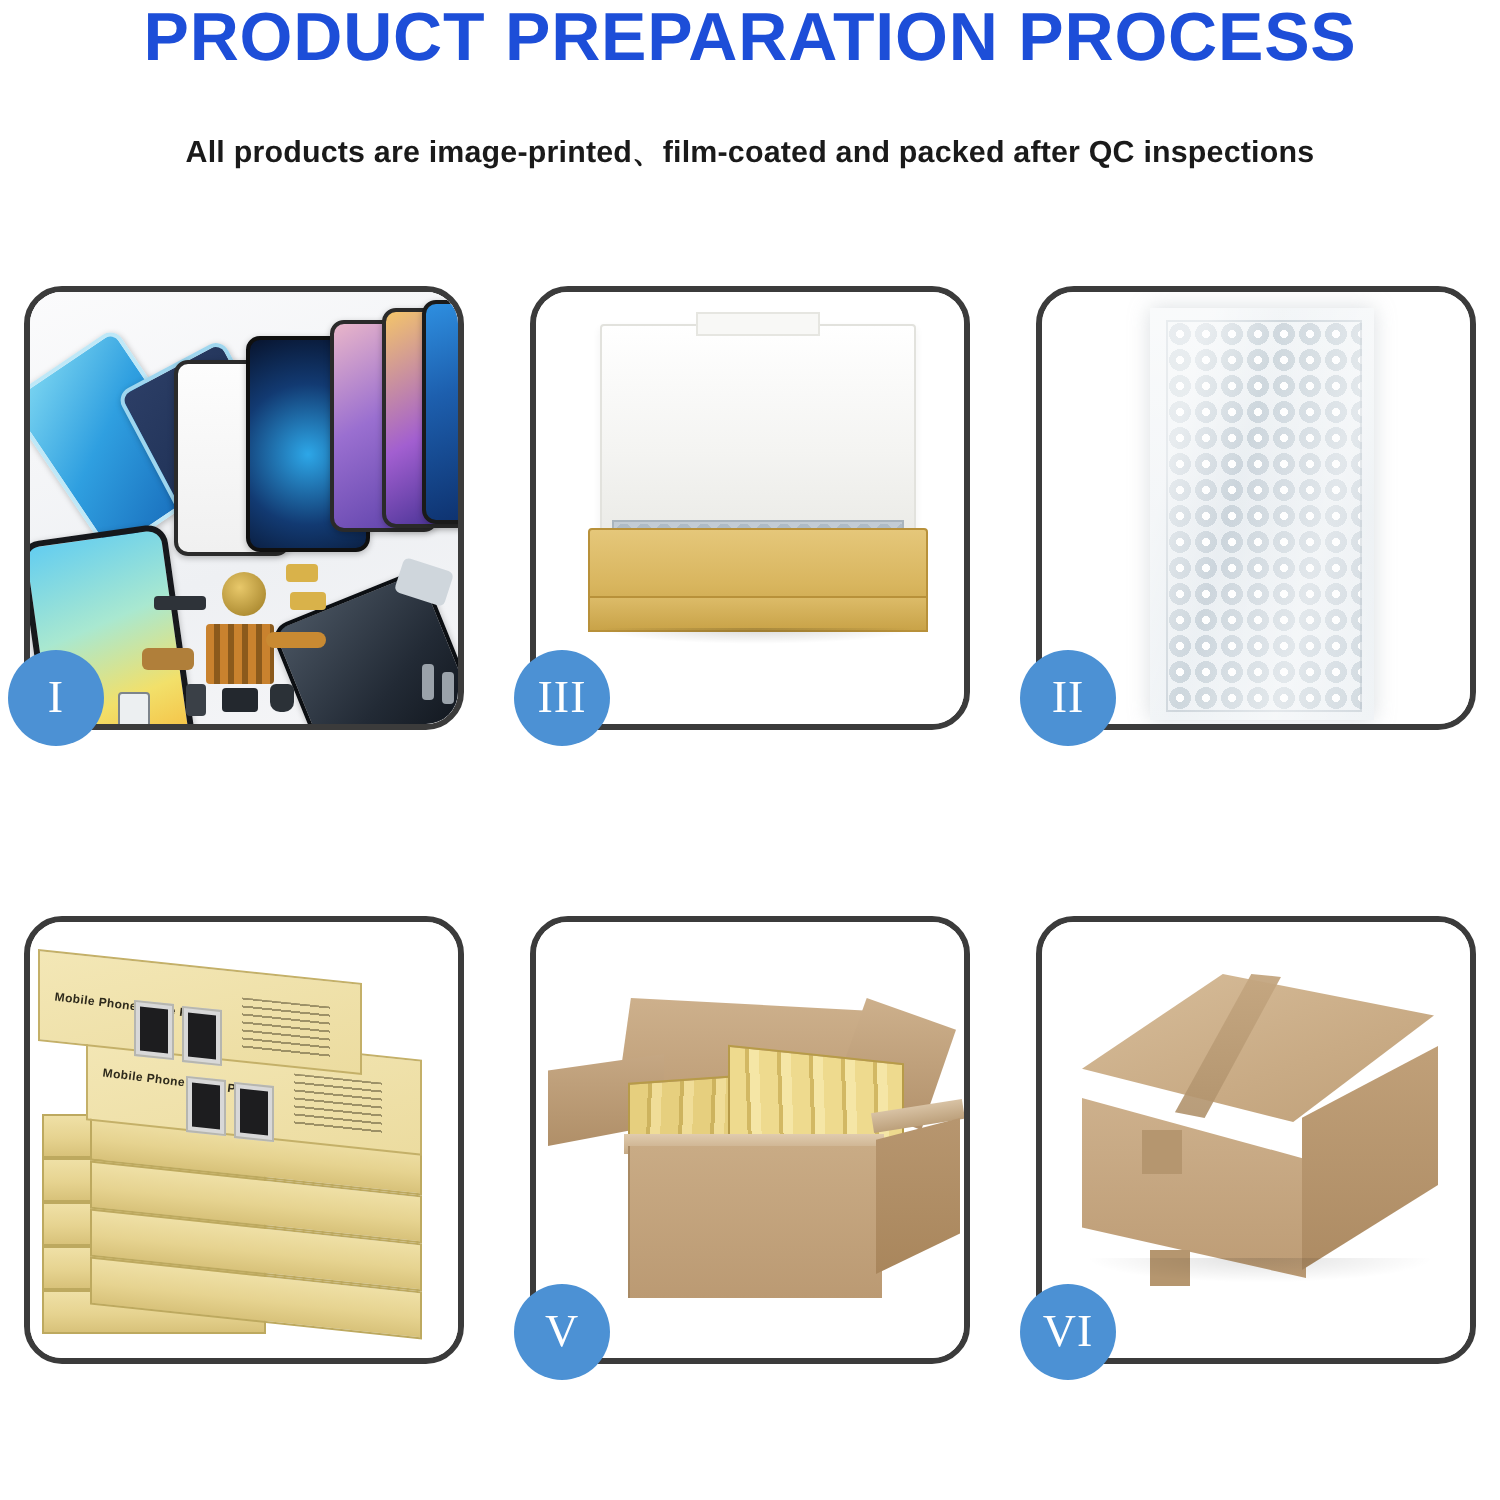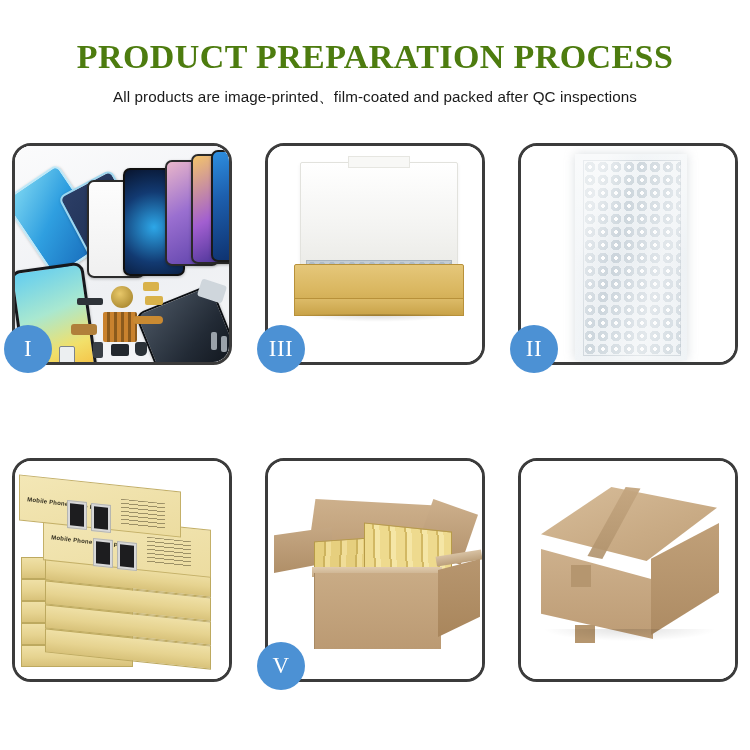--- a/index.html
+++ b/index.html
@@ -18,33 +18,32 @@
     position: relative;
     width: 750px;
     height: 750px;
     background: #ffffff;
   }
 
   
   .header { position: absolute; top: 0; left: 0; width: 750px; text-align: center; }
   .title {
     margin: 0;
-    padding-top: 38px;
     font-size: 34px;
     font-weight: bold;
     letter-spacing: 0.4px;
-    color: #4d7c0f;
-    font-family: Liberation Serif, serif;
+    color: #1d4ed8;
+    font-family: Liberation Sans, sans-serif;
     white-space: nowrap;
   }
   .subtitle {
-    margin: 0;
+    margin: 16px;
     padding-top: 11px;
     font-size: 15.2px;
-    font-weight: normal;
+    font-weight: bold;
     color: #1a1a1a;
     letter-spacing: 0.1px;
     white-space: nowrap;
   }
 
   
   .grid {
     position: absolute;
     top: 143px;
     left: 12px;
@@ -368,16 +367,17 @@
     <div class="panel">
       <div class="panel-inner p6">
         <div class="c6-top"></div>
         <div class="c6-tape"></div>
         <div class="c6-front"></div>
         <div class="c6-side"></div>
         <div class="c6-tab1"></div>
         <div class="c6-tab2"></div>
         <div class="c6-shadow"></div>
       </div>
+      <div class="badge">VI</div>
     </div>
 
   </div>
 </div>
 
 </body></html>

